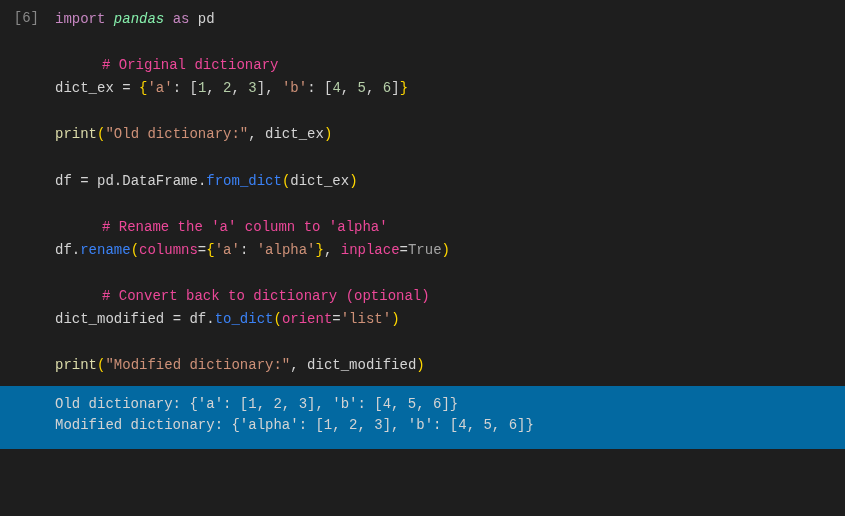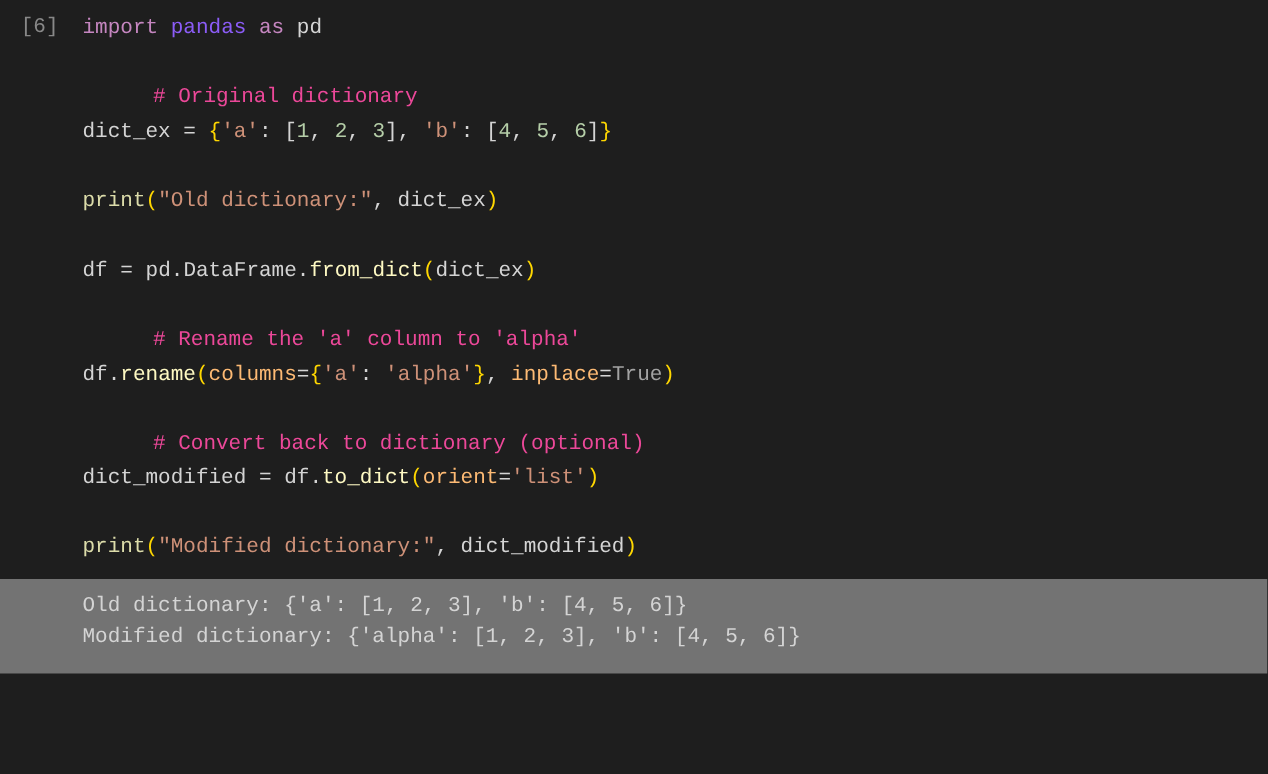--- a/index.html
+++ b/index.html
@@ -30,48 +30,48 @@
     }
     .cell-content {
       flex: 1;
       padding-right: 16px;
     }
     .code-line {
       line-height: 1.65;
       white-space: pre;
     }
     .output-section {
-      background: #737373;
+      background: #0369a1;
       padding: 8px 0 12px 0;
       margin-top: 8px;
     }
     .output-content {
       padding-left: 55px;
       color: #d4d4d4;
     }
     .output-line {
       line-height: 1.55;
       white-space: pre;
     }
     .tk-import { color: #c586c0; }
     .tk-as { color: #c586c0; }
-    .tk-module { color: #8b5cf6; }
+    .tk-module { color: #86efac; font-style: italic; }
     .tk-alias { color: #d4d4d4; }
     .tk-comment { color: #ec4899; margin-left: 47px; }
     .tk-var { color: #d4d4d4; }
     .tk-op { color: #d4d4d4; }
     .tk-brace { color: #ffd700; }
     .tk-bracket { color: #d4d4d4; }
     .tk-paren { color: #ffd700; }
     .tk-string { color: #ce9178; }
     .tk-num { color: #b5cea8; }
     .tk-punct { color: #d4d4d4; }
-    .tk-func { color: #fef9c3; }
+    .tk-func { color: #3b82f6; }
     .tk-builtin { color: #dcdcaa; }
-    .tk-param { color: #fdba74; font-family: Liberation Mono, monospace; }
+    .tk-param { color: #ec4899; font-family: Liberation Mono, monospace; }
     .tk-bool { color: #a3a3a3; }
     .tk-attr { color: #d4d4d4; }
   </style>
 </head>
 <body>
 
 <div class="notebook-cell">
   <div class="cell-prompt">[6]</div>
   <div class="cell-content">
     <div class="code-line"><span class="tk-import">import</span><span class="tk-module"> pandas </span><span class="tk-as">as</span><span class="tk-alias"> pd</span></div>

